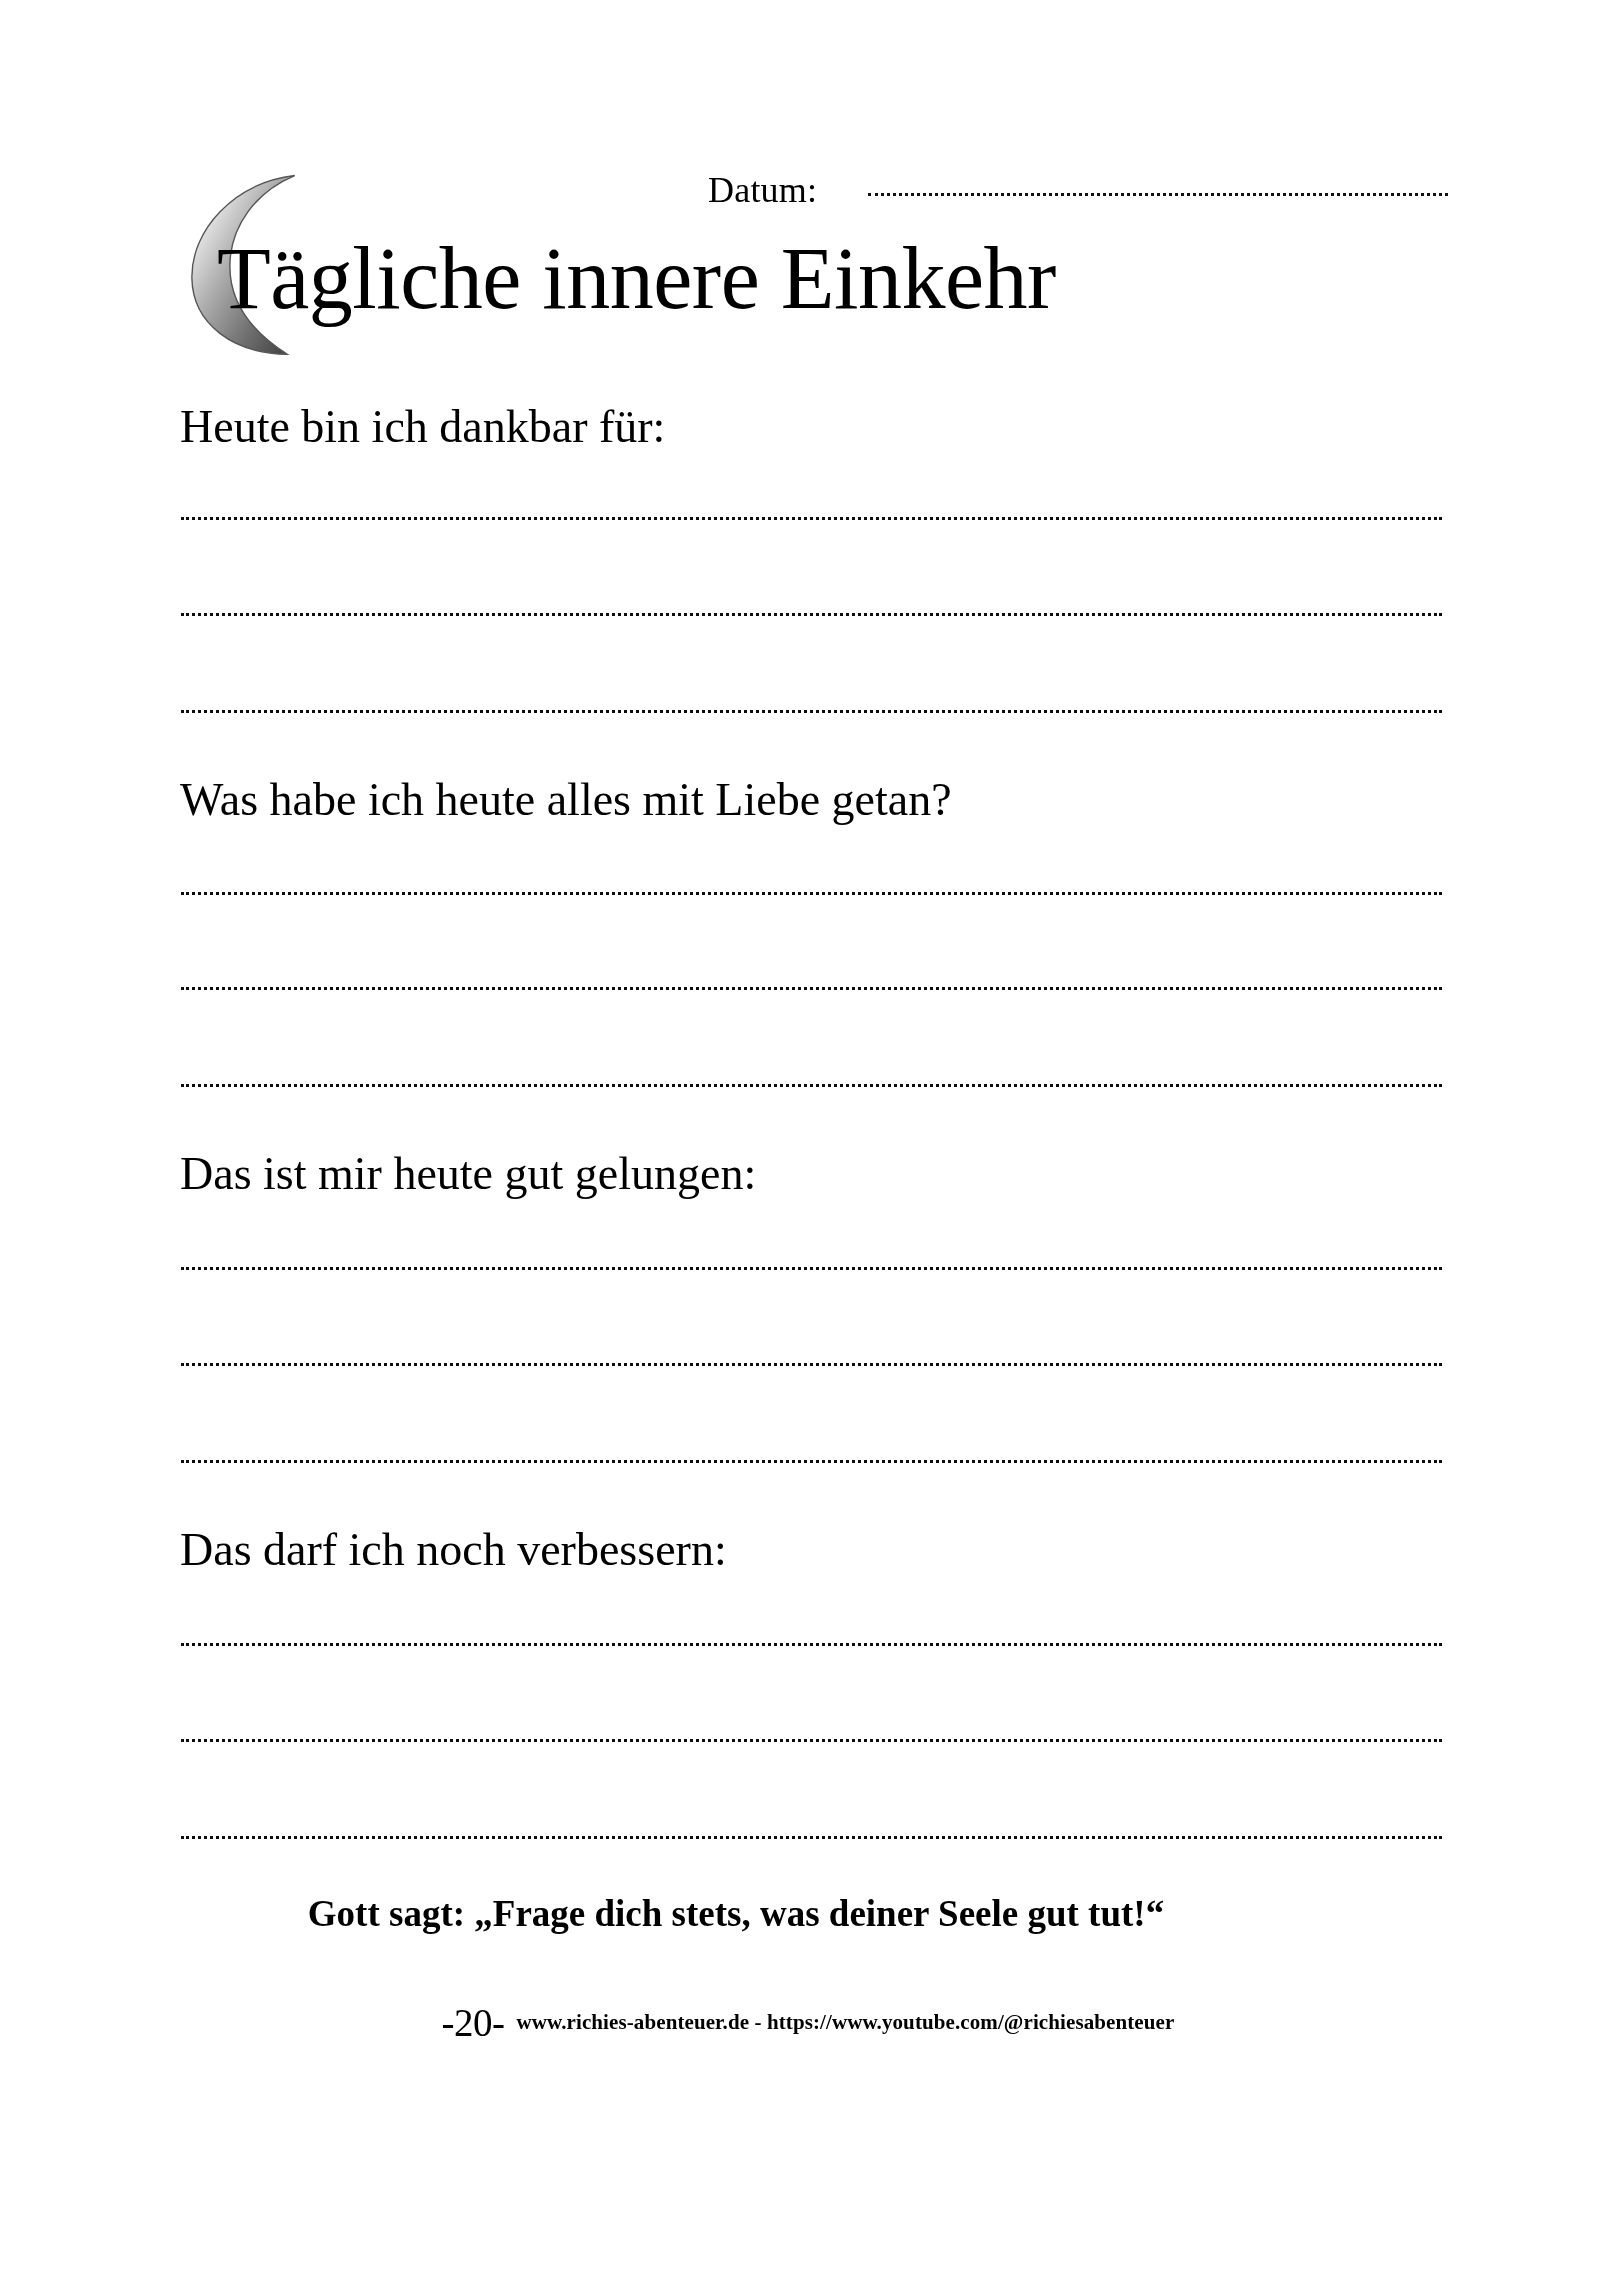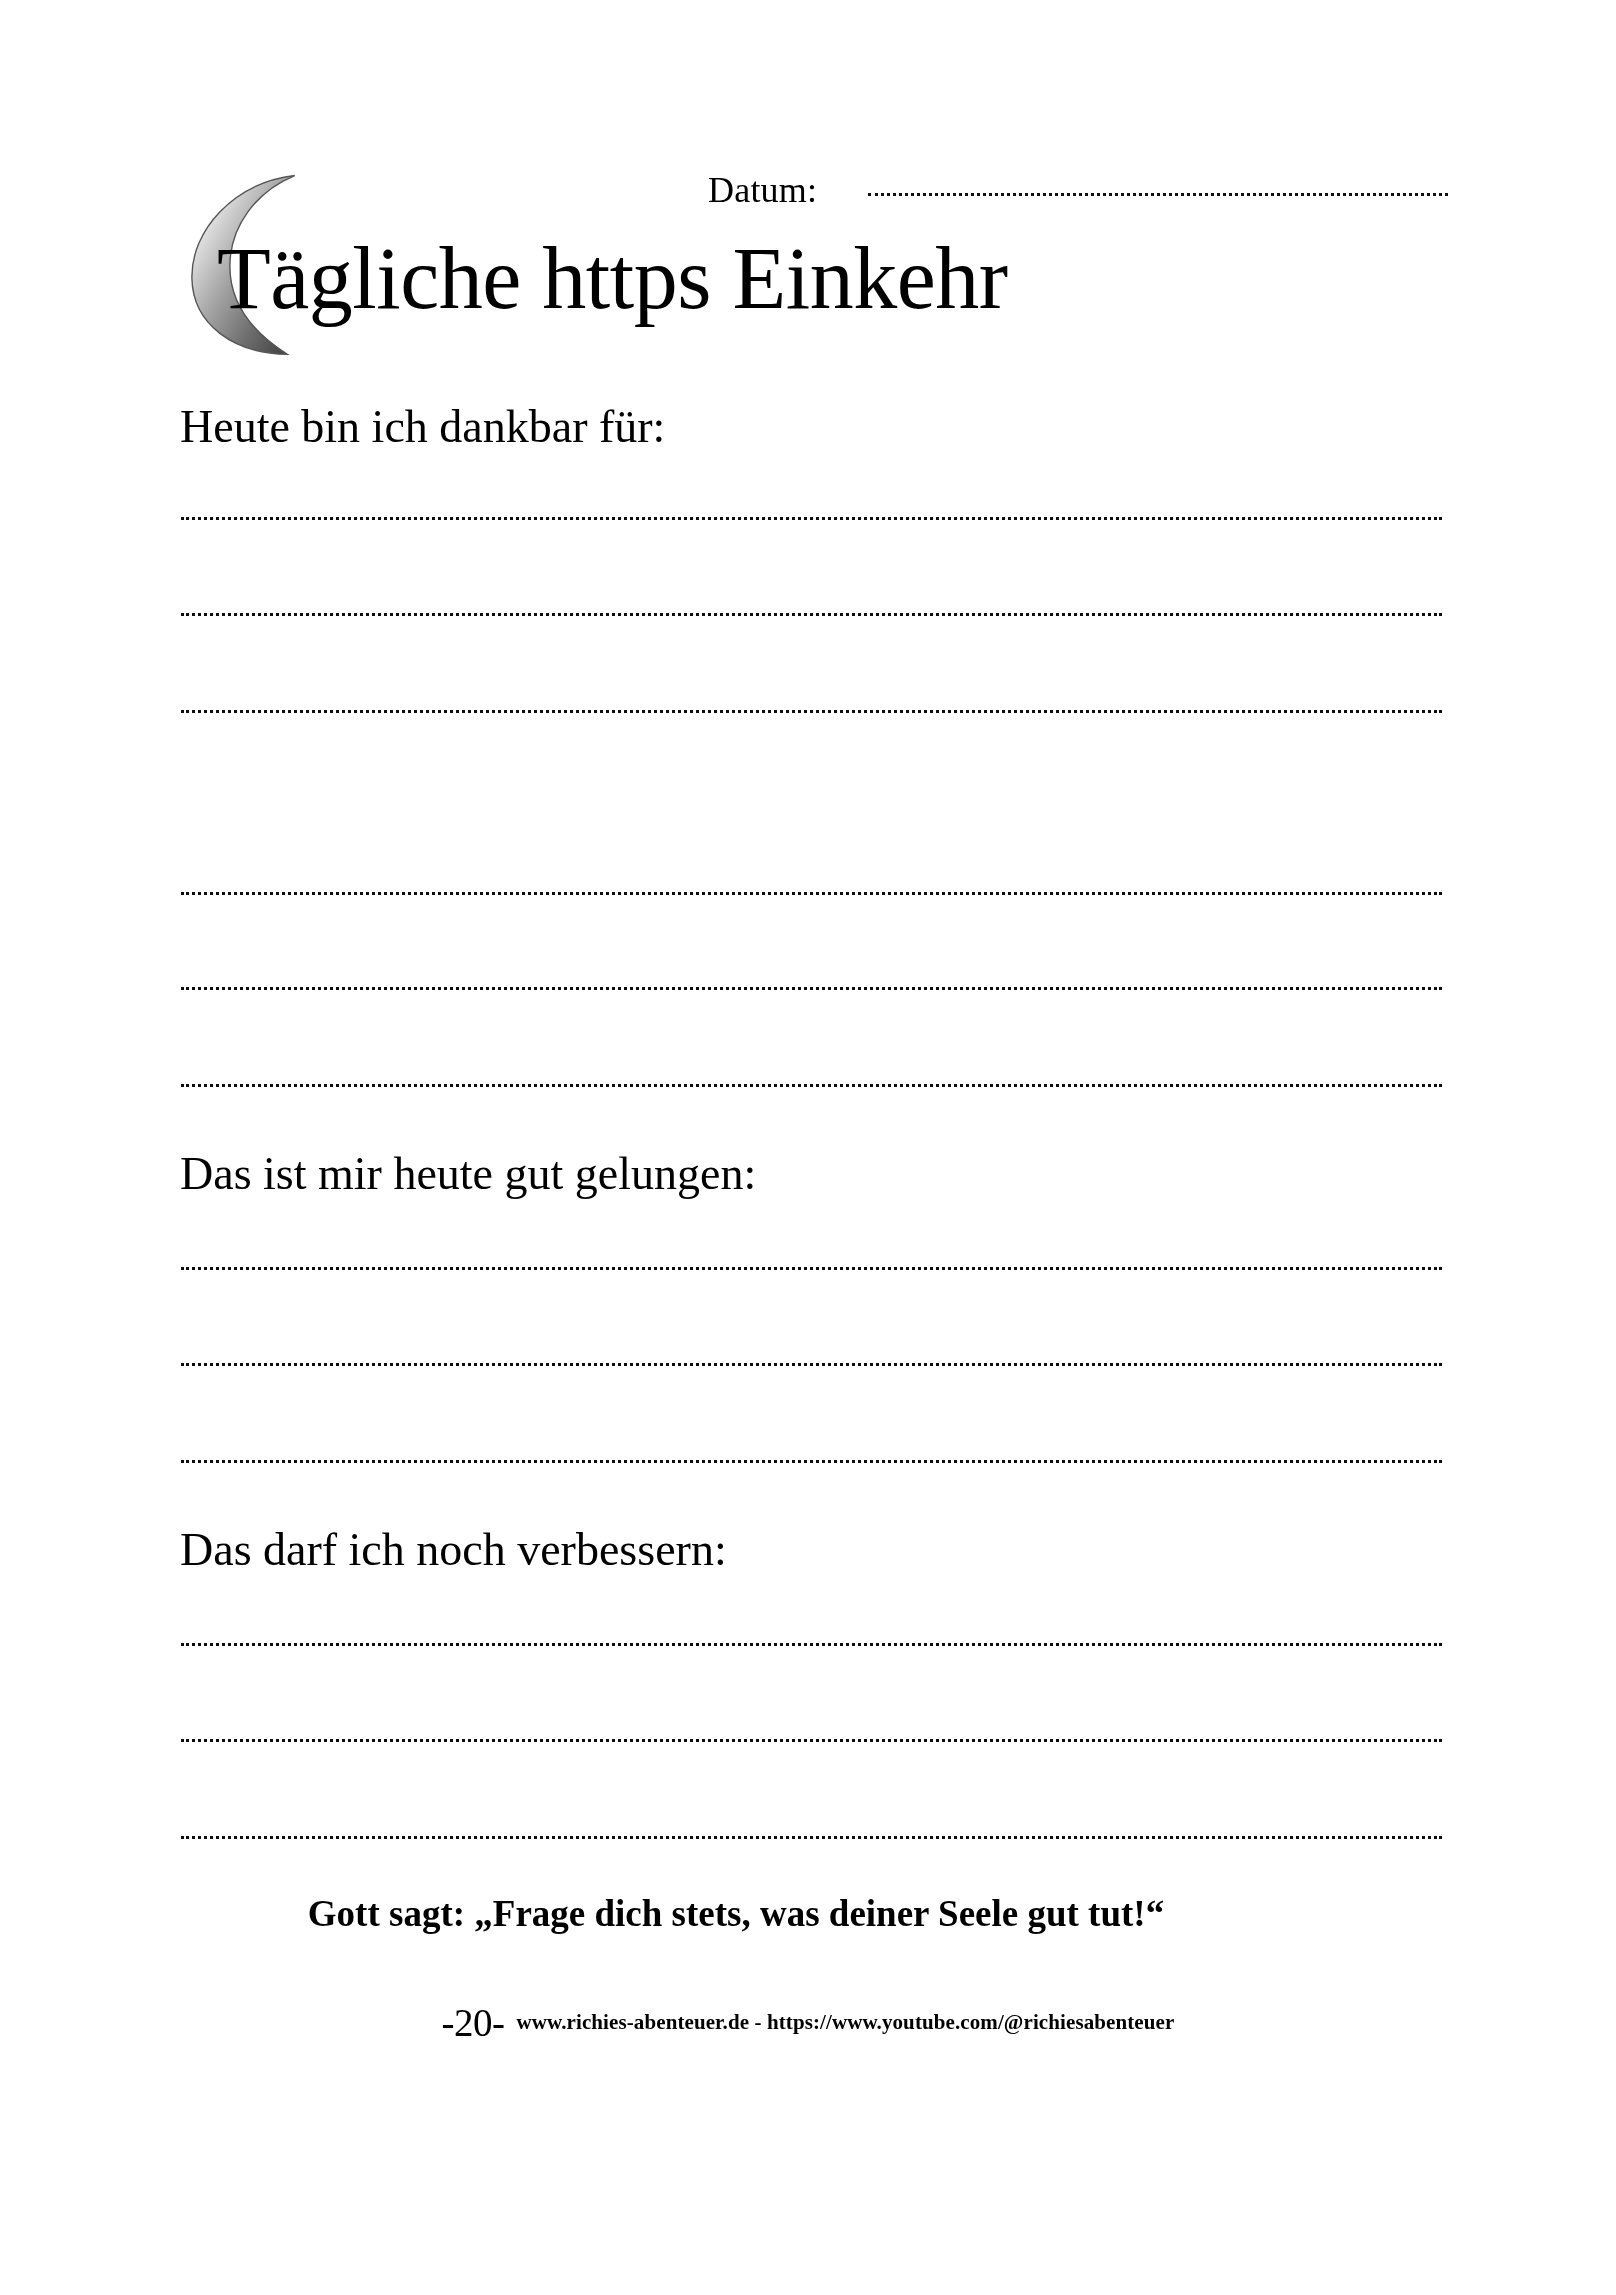--- a/index.html
+++ b/index.html
@@ -148,27 +148,28 @@
         </linearGradient>
       </defs>
       <path d="M252 14
                C 120 30, 28 132, 30 236
                C 32 336, 120 398, 236 400
                C 160 352, 112 288, 112 210
                C 112 122, 170 48, 252 14 Z" fill="url(#moonGrad)" stroke="#555555" stroke-width="3"></path>
     </svg>
   </div>
 
-  <div class="title">Tägliche https Einkehr</div>
+  <div class="title">Tägliche innere Einkehr</div>
 
   <div class="prompt" style="top:386px;">Heute bin ich dankbar für:</div>
   <div class="dotline" style="top:501px;"></div>
   <div class="dotline" style="top:597px;"></div>
   <div class="dotline" style="top:694px;"></div>
 
+  <div class="prompt" style="top:759px;">Was habe ich heute alles mit Liebe getan?</div>
   <div class="dotline" style="top:876px;"></div>
   <div class="dotline" style="top:971px;"></div>
   <div class="dotline" style="top:1068px;"></div>
 
   <div class="prompt" style="top:1133px;">Das ist mir heute gut gelungen:</div>
   <div class="dotline" style="top:1251px;"></div>
   <div class="dotline" style="top:1347px;"></div>
   <div class="dotline" style="top:1444px;"></div>
 
   <div class="prompt" style="top:1509px;">Das darf ich  noch verbessern:</div>

